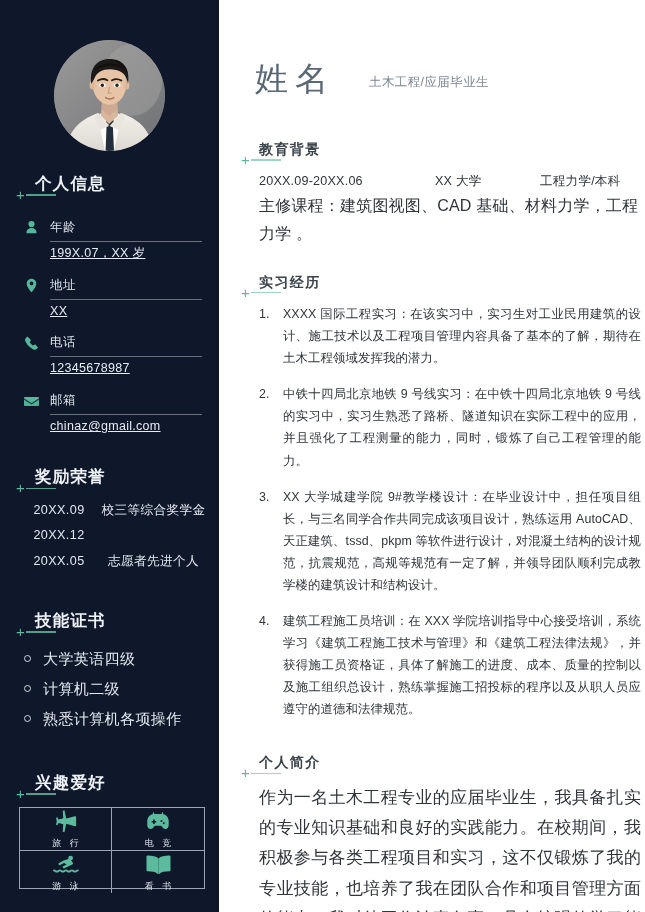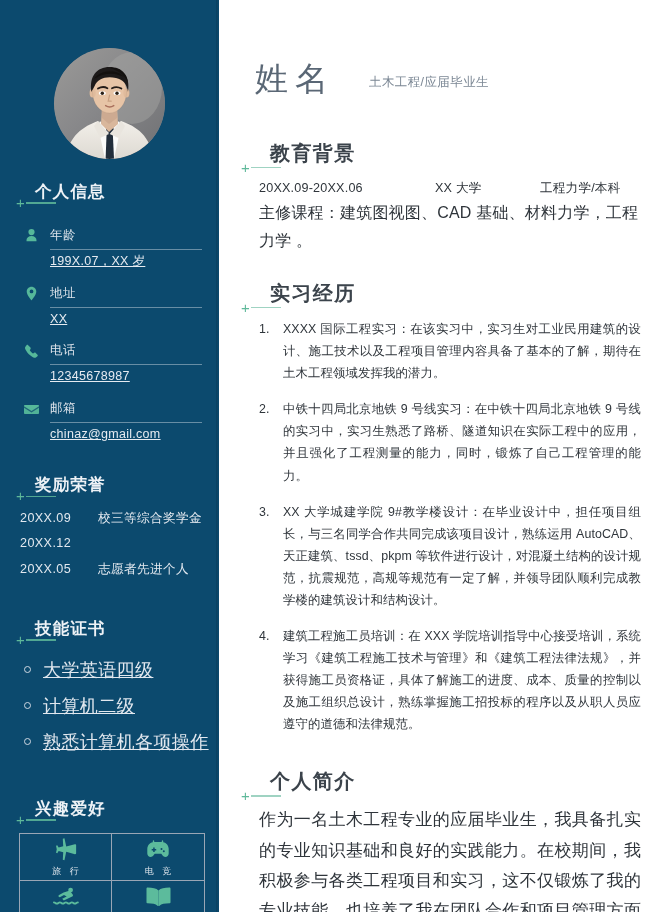--- a/index.html
+++ b/index.html
@@ -18,24 +18,24 @@
     height: 912px;
     background: #ffffff;
     display: flex;
   }
 
   
   .sidebar {
     position: relative;
     width: 219px;
     height: 912px;
-    background: #0c4a6e;
+    background: #0f172a;
     flex: 0 0 219px;
     color: #e8ecf1;
-    padding: 16px 0 0 0;
+    padding: 8px 0 0 0;
   }
 
   .sidebar-edge {
     position: absolute;
     top: 0; right: 0;
     width: 3px; height: 912px;
     background: linear-gradient(to right, rgba(0,0,0,0.13), rgba(0,0,0,0));
     pointer-events: none;
   }
 
@@ -126,52 +126,52 @@
   }
 
   
   .awards { margin: 2px 0 0 0; padding: 0 10px 0 20px; }
   .aw-row {
     display: flex;
     font-size: 12.6px;
     color: #e2e8ef;
     line-height: 2.02;
     letter-spacing: 0.4px;
+    text-align: center;
   }
   .aw-date { width: 78px; flex: 0 0 78px; }
   .aw-text { flex: 1; }
 
   
   .skills { margin: 4px 0 0 0; padding: 0 10px 0 24px; }
   .sk-row {
     display: flex;
     align-items: center;
-    font-size: 18px;
+    font-size: 15px;
     color: #e2e8ef;
     line-height: 2.0;
     letter-spacing: 0.4px;
-    text-decoration: underline;
   }
   .sk-bullet {
     width: 7px; height: 7px;
     border: 1.3px solid #cfd8e2;
     border-radius: 50%;
     margin-right: 12px;
     flex: 0 0 7px;
   }
 
   
   .hobbies {
     margin: 6px 14px 0 19px;
     border: 1px solid #9aa6b5;
     display: grid;
     grid-template-columns: 1fr 1fr;
     grid-template-rows: 1fr 1fr;
     width: 186px;
-    height: 95px;
+    height: 82px;
   }
   .hb-cell {
     border-right: 1px solid #9aa6b5;
     border-bottom: 1px solid #9aa6b5;
     display: flex;
     flex-direction: column;
     align-items: center;
     justify-content: center;
     gap: 2px;
   }
@@ -217,25 +217,25 @@
     top: -4px;
   }
 
   
   .m-head {
     position: relative;
     margin: 0 0 0 0;
     padding-bottom: 9px;
   }
   .m-head-title {
-    font-size: 20px;
+    font-size: 14px;
     font-weight: 700;
     color: #3b434b;
     letter-spacing: 1.4px;
-    margin-left: 29px;
+    margin-left: 18px;
     display: block;
     line-height: 1.25;
   }
   .m-deco {
     position: absolute;
     left: 0; bottom: 2px;
     display: flex; align-items: center; height: 11px;
   }
   .m-plus { color: #5fb99a; font-size: 15px; line-height: 8px; margin-right: 1px; }
   .m-line { width: 30px; height: 1.5px; background: #9fd3c2; }

